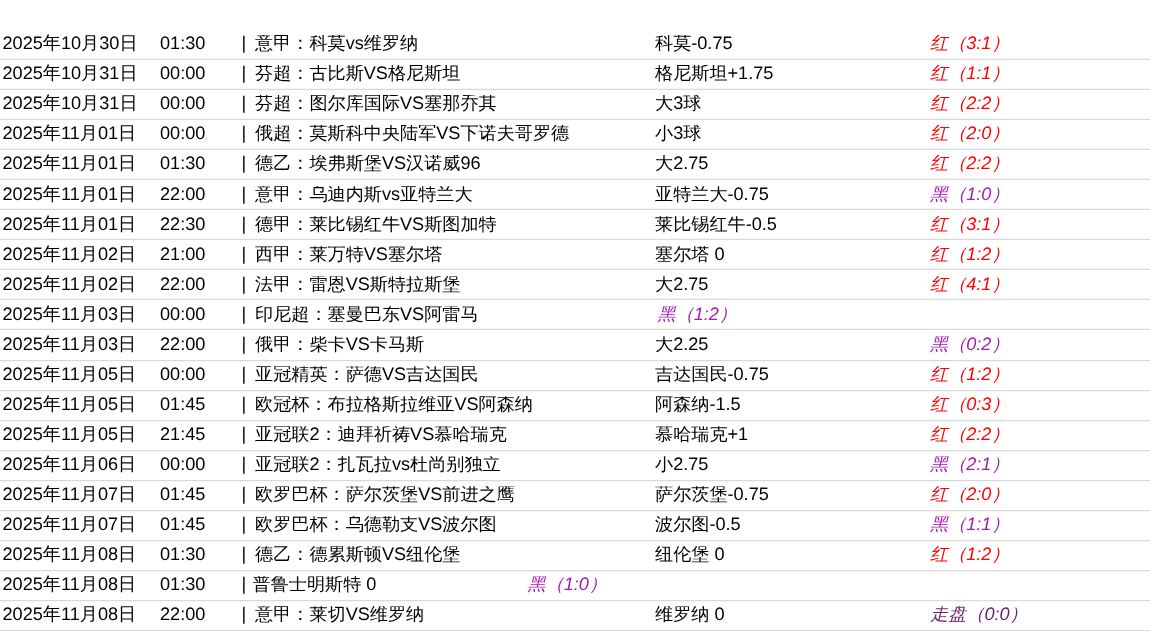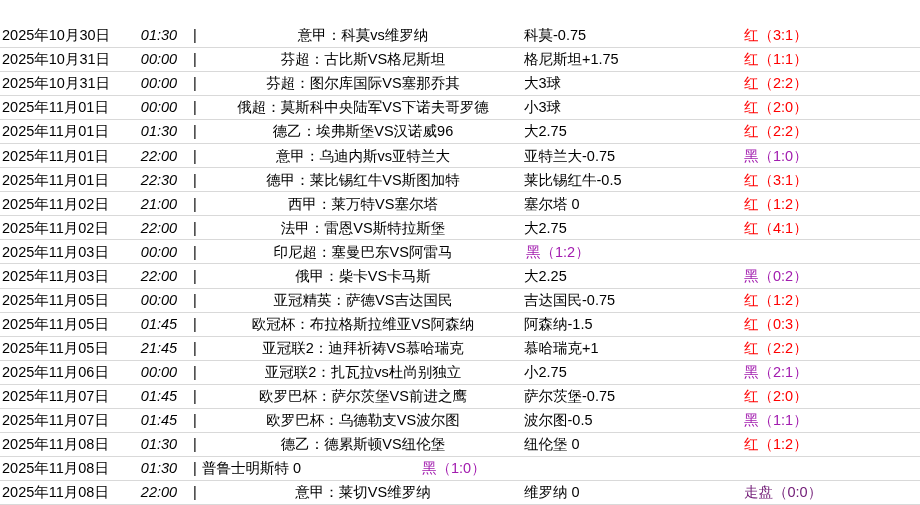--- a/index.html
+++ b/index.html
@@ -37,48 +37,47 @@
   }
   .c-date {
     width: 128px;
     padding-left: 2px;
     box-sizing: border-box;
     text-align: left;
   }
   .c-time {
     width: 62px;
     box-sizing: border-box;
-    text-align: center;
-    font-style: italic;
+    text-align: left;
   }
   .c-sep {
     width: 10px;
     box-sizing: border-box;
     text-align: center;
     color: #000;
   }
   .c-match {
     width: 322px;
     box-sizing: border-box;
     padding-left: 4px;
     overflow: hidden;
     text-overflow: clip;
-    text-align: center;
   }
   .c-pick {
     width: 218px;
     box-sizing: border-box;
     padding-left: 2px;
     overflow: hidden;
   }
   .c-result {
     flex: 1;
     box-sizing: border-box;
     padding-left: 4px;
     overflow: hidden;
+    font-style: italic;
   }
   .res-red { color: #ff0000; }
   .res-black { color: #a21caf; }
   .res-blue { color: #701a75; }
 </style>
 </head>
 <body>
 
 <div class="sheet">
 

